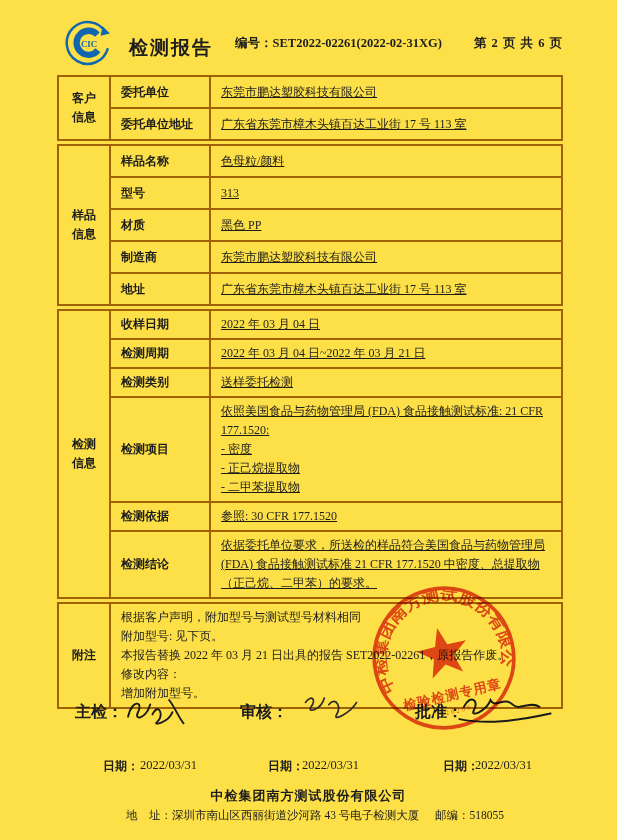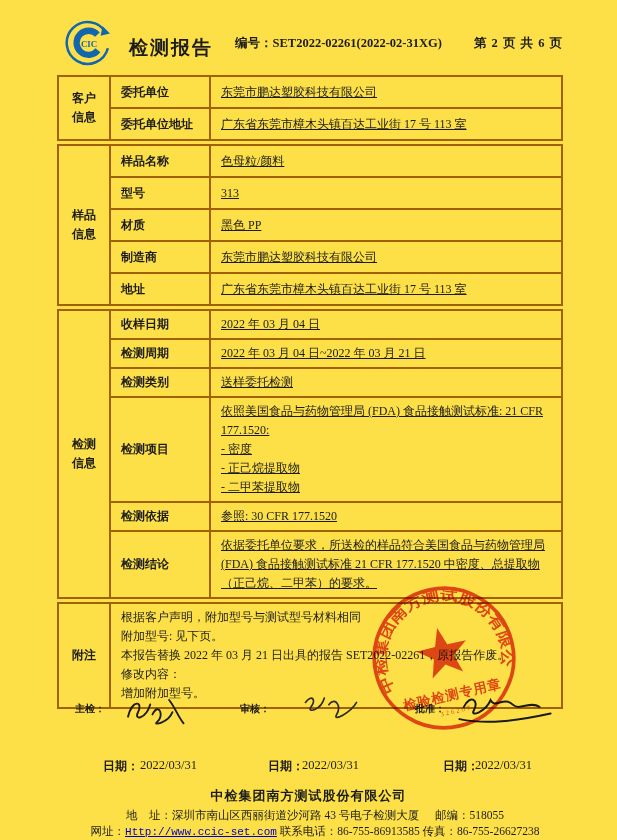--- a/index.html
+++ b/index.html
@@ -22,21 +22,21 @@
   td.group { width:52px; text-align:center; font-weight:bold; padding:4px 13px; line-height:23px; }
   td.field { width:100px; font-weight:bold; }
   td.value { text-align:left;text-decoration:underline; }
   tr.r32 td { height:32px; }
   tr.r27 td { height:27px; }
   .multiline { white-space:pre-line; line-height:19px; }
   .justify { text-align:justify; }
   .notes-cell { white-space:pre-line; line-height:23px; padding:6px 10px; }
   
   .sign-area { position:absolute; top:688px; left:57px; width:506px; height:42px; font-weight:bold; }
-  .sign-label { position:absolute; top:14px; font-size:10px;text-align:center; }
+  .sign-label { position:absolute; top:14px; font-size:16px;text-align:center; }
   .sig { position:absolute; top:0; }
   .date-row { position:absolute; top:758px; left:57px; width:506px; height:20px; font-weight:bold; }
   .date-label { position:absolute; top:0; font-size:12px;margin-left:28px; }
   .date-val { position:absolute; top:0; font-size:12.5px; font-weight:normal; }
   
   .stamp { position:absolute; left:362px; top:576px; width:164px; height:164px;
            mix-blend-mode:multiply; opacity:.92; pointer-events:none; }
   
   .footer { position:absolute; top:788px; left:0; width:617px; text-align:center; line-height:16px; }
   .f-company { font-weight:bold; font-size:13px; letter-spacing:1px; margin-bottom:3px; }
@@ -198,20 +198,15 @@
     </g>
   </svg>
 
   <div class="footer">
     <div class="f-company">中检集团南方测试股份有限公司</div>
     <div class="f-line">
       <span>地　址：</span><span>深圳市南山区西丽街道沙河路 43 号电子检测大厦</span>
       <span style="display:inline-block;width:10px;"></span>
       <span>邮编：</span><span>518055</span>
     </div>
-    <div class="f-line">
-      <span>网址：</span><a class="f-link">Http://www.ccic-set.com</a>
-      <span>联系电话：</span><span>86-755-86913585</span>
-      <span>传真：</span><span>86-755-26627238</span>
-    </div>
   </div>
 
 </div>
 
 </body></html>

